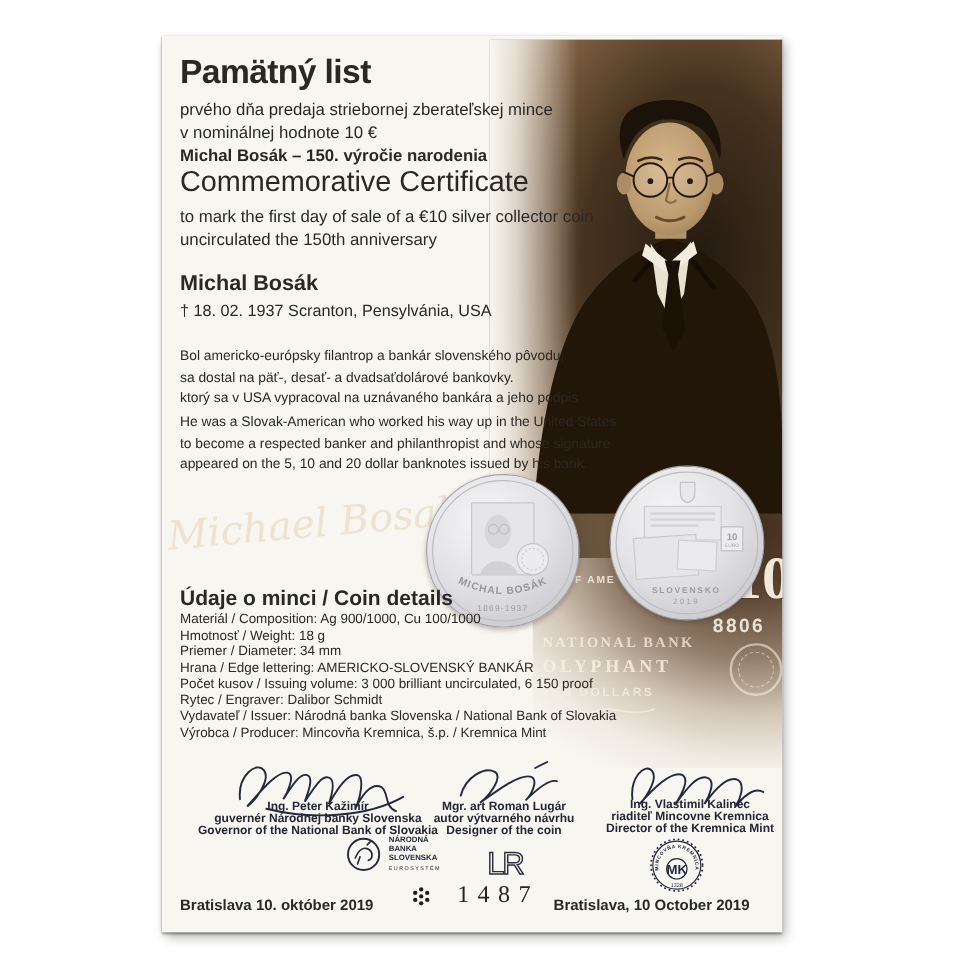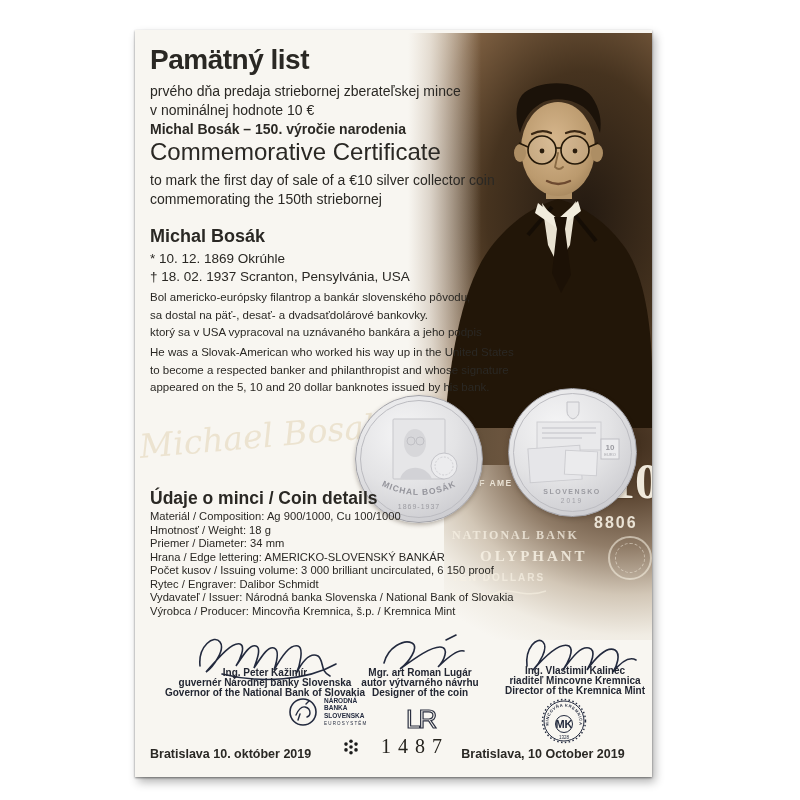--- a/index.html
+++ b/index.html
@@ -33,21 +33,21 @@
   
   .banknote{left:309px;top:398px;width:208px;height:212px;z-index:2;background:
     radial-gradient(135% 112% at 88% 6%,#3f2d1c 0%,#5a4430 22%,rgba(122,98,74,.82) 45%,rgba(165,142,112,.45) 65%,rgba(205,190,165,.18) 82%,rgba(248,246,241,0) 96%);}
   .bn{position:absolute;color:#f7f1e4;font-weight:bold;}
   .bn-serial-v{left:4px;top:64px;font-size:15px;letter-spacing:2px;opacity:.8;transform:rotate(-90deg);transform-origin:left top;}
   .bn-edge{left:16px;top:50px;font-size:8.5px;letter-spacing:1.5px;opacity:.85;}
   .bn-ten{left:166px;top:24px;font-size:50px;font-family:"Liberation Serif",serif;opacity:.95;
           color:#f8f2e5;text-shadow:0 0 2px #4a3723,1px 1px 0 #5a4530;}
   .bn-serial-h{left:150px;top:86px;font-size:16px;letter-spacing:2px;opacity:.9;}
   .bn-row1{left:8px;top:100px;font-size:12px;font-family:"Liberation Serif",serif;letter-spacing:2px;opacity:.75;white-space:nowrap;}
-  .bn-row2{left:8px;top:120px;font-size:15px;font-family:"Liberation Serif",serif;letter-spacing:3px;opacity:.85;white-space:nowrap;margin-left:28px;}
+  .bn-row2{left:8px;top:120px;font-size:15px;font-family:"Liberation Serif",serif;letter-spacing:3px;opacity:.85;white-space:nowrap;}
   .bn-row3{left:8px;top:144px;font-size:10px;letter-spacing:2px;opacity:.7;white-space:nowrap;}
   .bn-seal{left:164px;top:108px;width:40px;height:40px;border:2px solid rgba(250,244,230,.55);border-radius:50%;}
   .bn-seal::before{content:"";position:absolute;inset:5px;border:1px dashed rgba(250,244,230,.5);border-radius:50%;}
   .bn-squiggle{left:10px;top:158px;}
   
   .coin{z-index:3;border-radius:50%;border:1px solid #a2a2a8;
         background:radial-gradient(circle at 38% 30%,#f5f5f6 0%,#e3e3e5 45%,#cdcdd1 78%,#b2b2b7 100%);
         box-shadow:0 2px 4px rgba(70,55,40,.35);}
   .coin::before{content:"";position:absolute;inset:4px;border:1px solid #bcbcc1;border-radius:50%;}
   .coin1{left:220px;top:365px;width:126px;height:126px;}
@@ -171,26 +171,25 @@
     <div class="abs txt sub-sk">
       <div>prvého dňa predaja striebornej zberateľskej mince</div>
       <div>v nominálnej hodnote 10 €</div>
       <div class="b">Michal Bosák – 150. výročie narodenia</div>
     </div>
 
     <div class="abs txt title-en">Commemorative Certificate</div>
 
     <div class="abs txt sub-en">
       <div>to mark the first day of sale of a €10 silver collector coin</div>
-      <div>commemorating the 150th striebornej</div>
+      <div>uncirculated the 150th anniversary</div>
     </div>
 
     <div class="abs txt person-h">Michal Bosák</div>
     <div class="abs txt person-d">
-      <div>* 10. 12. 1869 Okrúhle</div>
       <div>† 18. 02. 1937 Scranton, Pensylvánia, USA</div>
     </div>
 
     <div class="abs txt bio bio-sk">
       <div>Bol americko-európsky filantrop a bankár slovenského pôvodu,</div>
       <div>sa dostal na päť-, desať- a dvadsaťdolárové bankovky.</div>
       <div>ktorý sa v USA vypracoval na uznávaného bankára a jeho podpis</div>
     </div>
     <div class="abs txt bio bio-en">
       <div>He was a Slovak-American who worked his way up in the United States</div>

